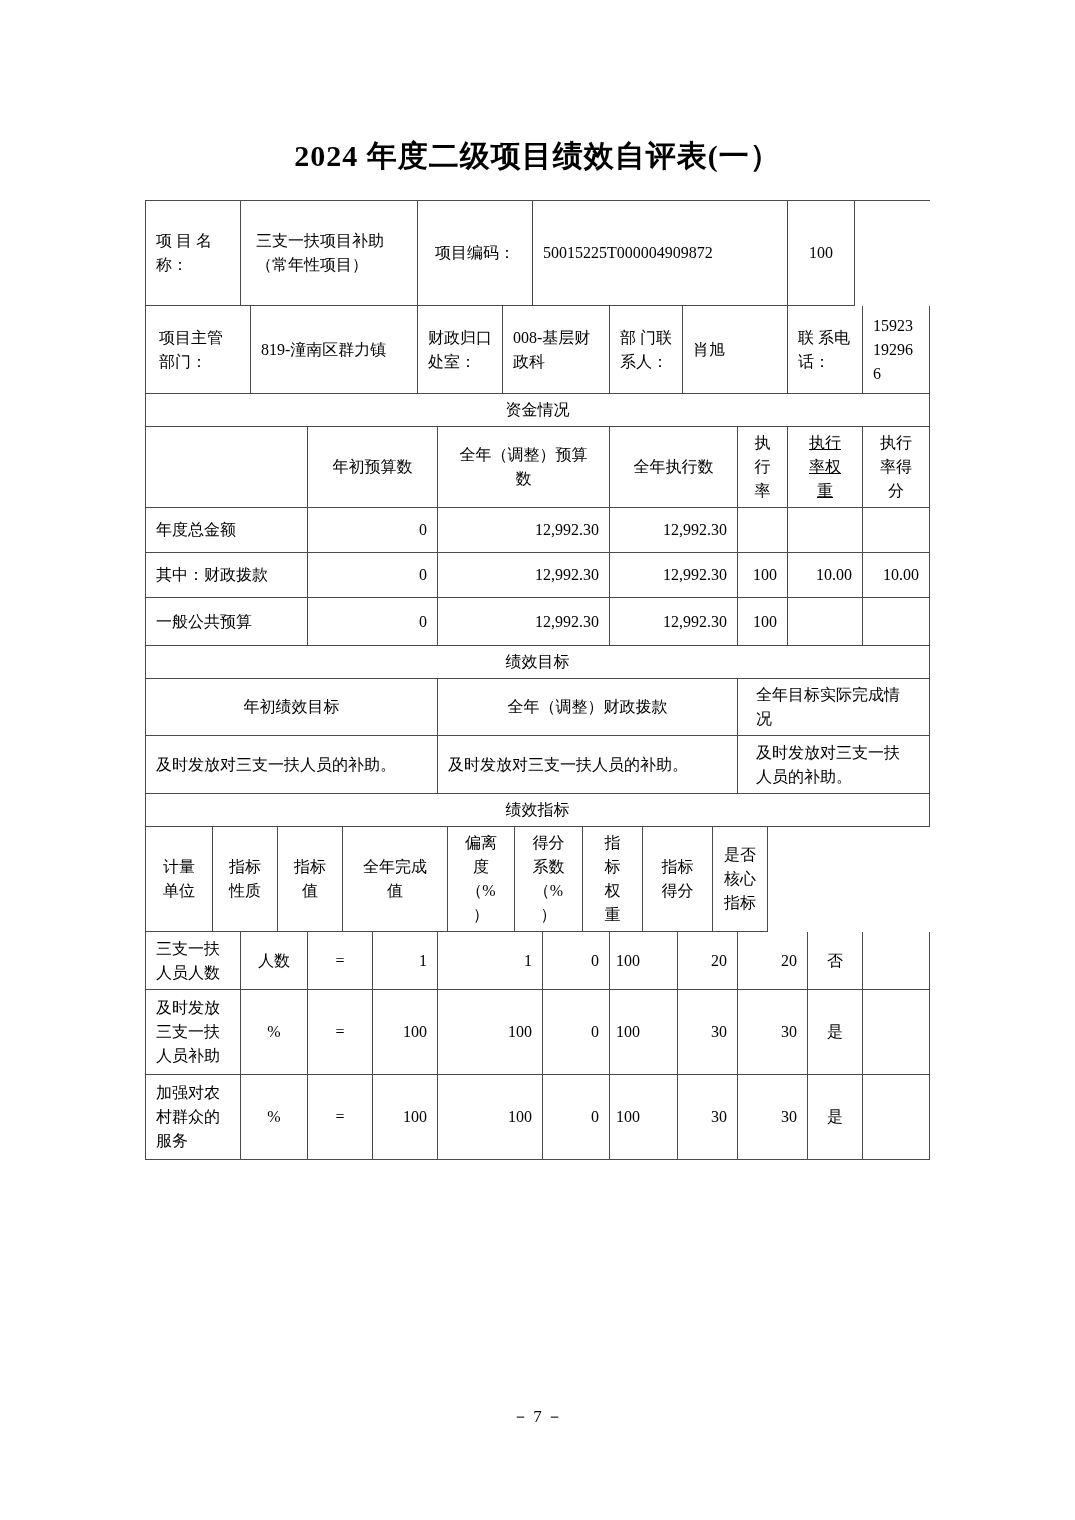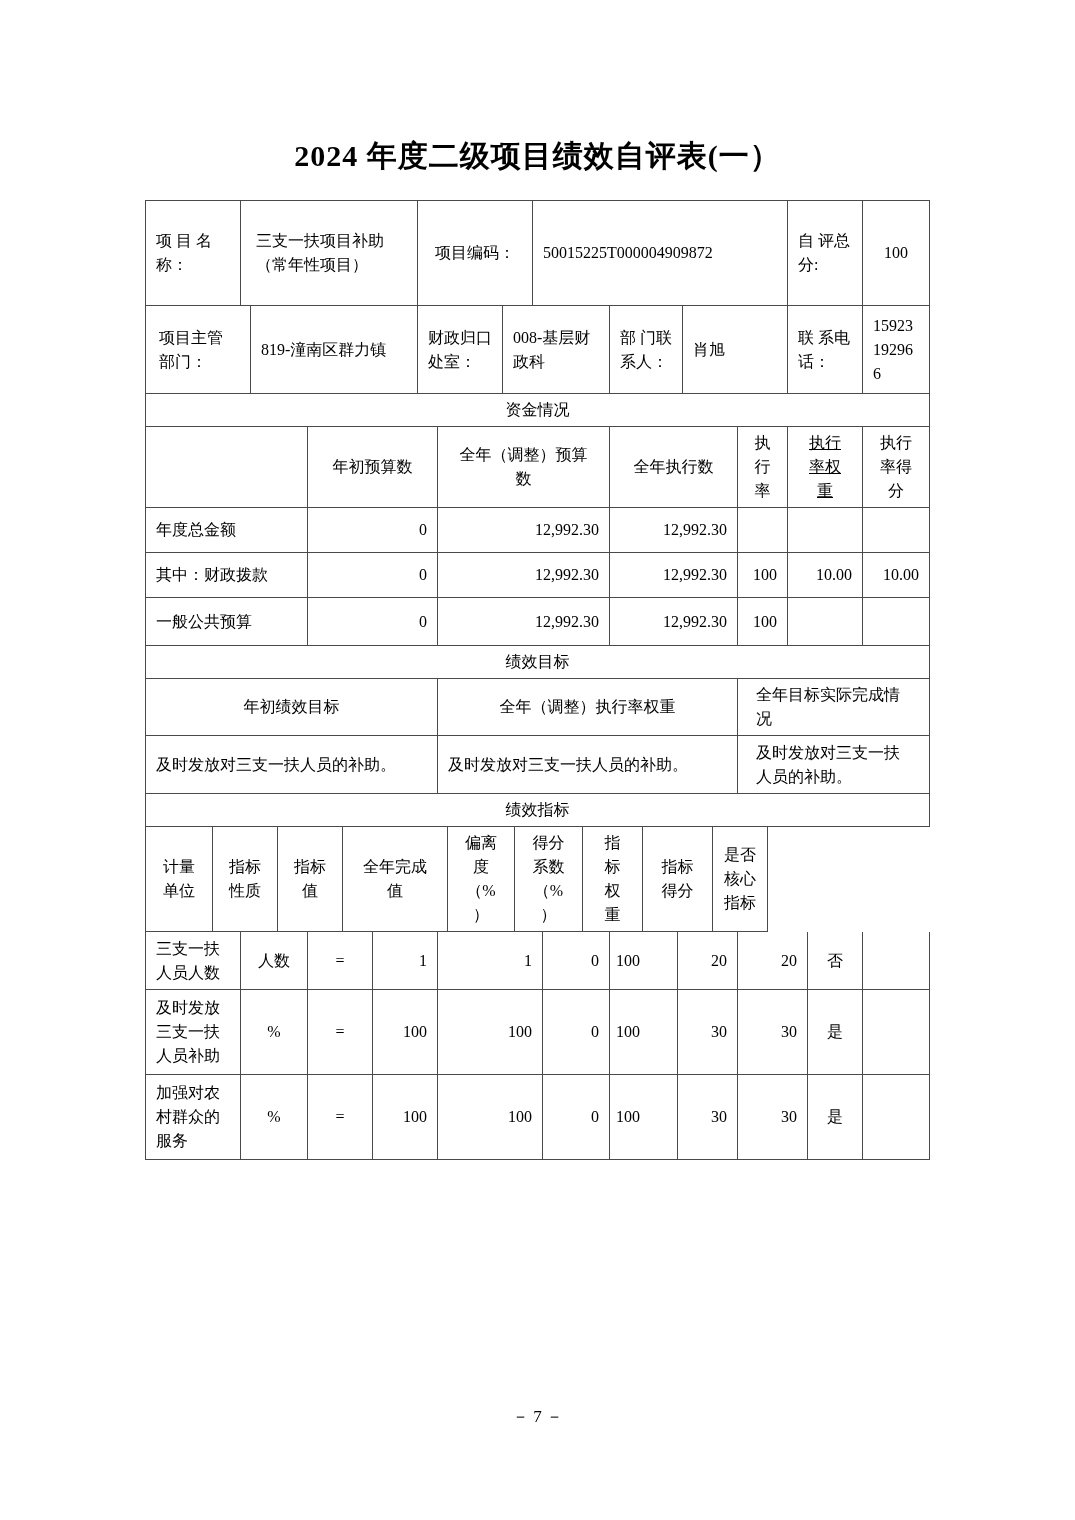--- a/index.html
+++ b/index.html
@@ -67,21 +67,20 @@
 
   <div class="doc-title">2024 年度二级项目绩效自评表(一）</div>
 
   <div class="tbl">
 
     <div class="tr">
       <div class="td" style="width:95px;min-height:105px;">项 目 名称：</div>
       <div class="td pad15" style="width:177px;min-height:105px;">三支一扶项目补助（常年性项目）</div>
       <div class="td c" style="width:115px;min-height:105px;">项目编码：</div>
       <div class="td" style="width:255px;min-height:105px;">50015225T000004909872</div>
-      <div class="td" style="width:75px;min-height:105px;">自 评总分:</div>
       <div class="td c" style="width:67px;min-height:105px;">100</div>
     </div>
 
     <div class="tr">
       <div class="td pad13" style="width:105px;min-height:88px;">项目主管部门：</div>
       <div class="td" style="width:167px;min-height:88px;text-align:right;">819-潼南区群力镇</div>
       <div class="td" style="width:85px;min-height:88px;">财政归口处室：</div>
       <div class="td" style="width:107px;min-height:88px;">008-基层财政科</div>
       <div class="td" style="width:73px;min-height:88px;">部 门联 系人：</div>
       <div class="td" style="width:105px;min-height:88px;">肖旭</div>
@@ -132,21 +131,21 @@
       <div class="td r" style="width:75px;min-height:48px;"></div>
       <div class="td r" style="width:67px;min-height:48px;"></div>
     </div>
 
     <div class="tr">
       <div class="td sec" style="width:784px;min-height:32px;">绩效目标</div>
     </div>
 
     <div class="tr">
       <div class="td c" style="width:292px;min-height:52px;">年初绩效目标</div>
-      <div class="td c" style="width:300px;min-height:52px;">全年（调整）执行率权重</div>
+      <div class="td c" style="width:300px;min-height:52px;">全年（调整）财政拨款</div>
       <div class="td pad18" style="width:192px;min-height:52px;">全年目标实际完成情况</div>
     </div>
 
     <div class="tr">
       <div class="td" style="width:292px;min-height:58px;">及时发放对三支一扶人员的补助。</div>
       <div class="td" style="width:300px;min-height:58px;">及时发放对三支一扶人员的补助。</div>
       <div class="td pad18" style="width:192px;min-height:58px;">及时发放对三支一扶人员的补助。</div>
     </div>
 
     <div class="tr">

